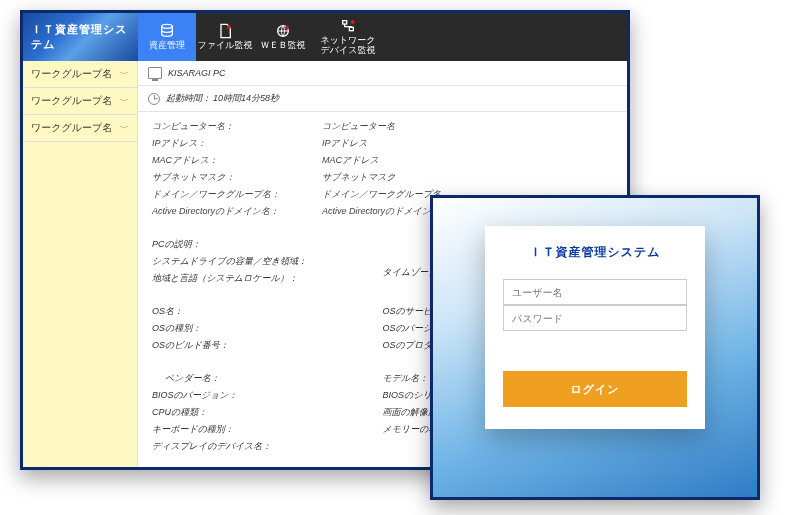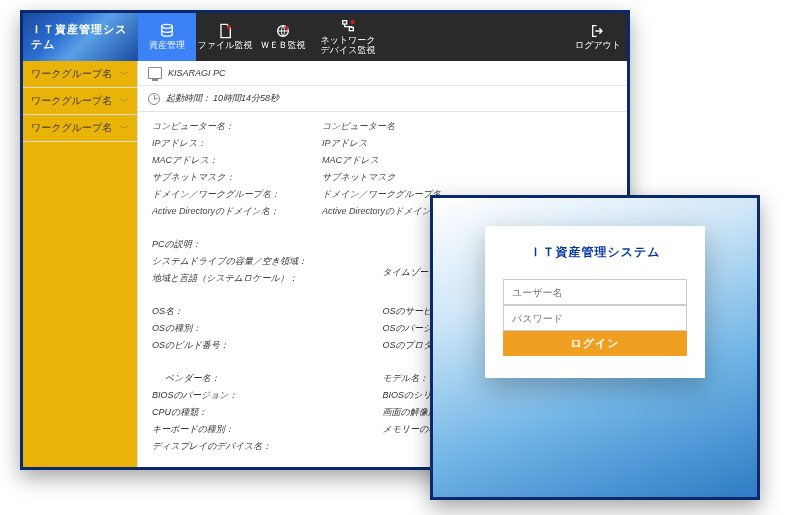--- a/index.html
+++ b/index.html
@@ -11,21 +11,21 @@
   .brand { width:115px; height:48px; padding:6px 8px; display:flex; align-items:center; justify-content:center; font-size:11px; font-weight:bold; letter-spacing:1px;
            background:linear-gradient(135deg,#1a4aa0 0%,#2b6ed0 35%,#5aa0e8 55%,#1a4aa0 100%); }
   .navitem { flex:0 0 58px; display:flex; flex-direction:column; align-items:center; justify-content:center; gap:2px; cursor:pointer; position:relative; }
   .navitem.active { background:#3b82f6; }
   .navitem .lbl { text-align:center; line-height:1.1; white-space:pre; }
   .spacer { flex:1 1 auto; }
   
   svg { display:block; }
   .ic { fill:#fff; stroke:#fff; }
   .main-body { display:flex; height:calc(100% - 48px); background:#fff; }
-  .sidebar { width:115px; background:#eab308; border-right:1px solid #ddd; }
+  .sidebar { width:115px; background:#fef9c3; border-right:1px solid #ddd; }
   .sbitem { display:flex; align-items:center; justify-content:space-between; padding:6px 8px; font-size:10px; border-bottom:1px solid #ddd; color:#333; cursor:pointer; }
   .chev { font-size:9px; color:#555; }
   .content { flex:1; overflow:hidden; font-size:9px; color:#333;font-style:italic; }
   .row { display:flex; align-items:center; gap:6px; padding:6px 10px; border-bottom:1px solid #e4e4e4; }
   .pcicon { width:14px; height:12px; border:1px solid #888; border-radius:1px; position:relative; }
   .pcicon:after { content:""; position:absolute; left:3px; right:3px; bottom:-3px; height:2px; background:#888; }
   .clock { width:12px; height:12px; border:1px solid #888; border-radius:50%; position:relative; }
   .clock:before,.clock:after { content:""; position:absolute; background:#888; left:50%; top:50%; transform-origin:left top; }
   .clock:before { width:4px; height:1px; transform:rotate(-20deg); }
   .clock:after { width:1px; height:4px; transform:translateY(-4px); }
@@ -34,21 +34,21 @@
   .kv .v { color:#444; }
   .block { padding:6px 14px 10px 14px; }
   .two { display:flex; }
   .two .col { flex:1; }
   
   .login { left:430px; top:195px; width:330px; height:305px;
            background:linear-gradient(160deg,#ffffff 0%,#cfe6f7 30%,#6fb4e6 65%,#2f7cc5 100%); }
   .card { position:absolute; left:50%; top:28px; transform:translateX(-50%); width:220px; background:#fff; box-shadow:0 10px 25px rgba(0,0,0,.25); padding:18px 18px 22px 18px; }
   .card h1 { text-align:center; font-size:12px; font-weight:bold; color:#0a3aa0; letter-spacing:1px; margin-bottom:18px; }
   .inp { width:100%; height:26px; border:1px solid #ccc; font-size:10px; padding:0 8px; color:#999; }
-  .loginbtn { width:100%; height:25px; background:#f0a020; border:none; color:#fff; font-size:11px; cursor:pointer; font-weight:bold; letter-spacing:1px; }
+  .loginbtn { width:100%; height:36px; background:#f0a020; border:none; color:#fff; font-size:11px; cursor:pointer; font-weight:bold; letter-spacing:1px;margin-top:40px; }
 </style>
 </head>
 <body>
 
 <div class="shell main">
   <div class="topbar">
     <div class="brand">ＩＴ資産管理システム</div>
     <div class="navitem active">
       <svg class="ic" width="18" height="16" viewBox="0 0 24 24">
           <ellipse cx="12" cy="5" rx="8" ry="3" fill="none" stroke-width="2"></ellipse>
@@ -76,27 +76,20 @@
       <svg class="ic" width="18" height="16" viewBox="0 0 24 24">
           <rect x="4" y="4" width="6" height="5" fill="none" stroke-width="2"></rect>
           <rect x="14" y="14" width="6" height="5" fill="none" stroke-width="2"></rect>
           <path d="M7 9v4h10v1" fill="none" stroke-width="2"></path>
           <circle cx="19" cy="6" r="3" fill="#c22" stroke="none"></circle>
         </svg>
       <span class="lbl">ネットワーク
 デバイス監視</span>
     </div>
     <div class="spacer"></div>
-    <div class="navitem">
-      <svg class="ic" width="18" height="16" viewBox="0 0 24 24">
-          <path d="M10 4H4v16h6" fill="none" stroke-width="2"></path>
-          <path d="M14 8l4 4-4 4M8 12h10" fill="none" stroke-width="2"></path>
-        </svg>
-      <span class="lbl">ログアウト</span>
-    </div>
   </div>
   <div class="main-body">
     <div class="sidebar">
       <div class="sbitem">
           <span>ワークグループ名</span>
           <span class="chev">﹀</span>
         </div>
       <div class="sbitem">
           <span>ワークグループ名</span>
           <span class="chev">﹀</span>

